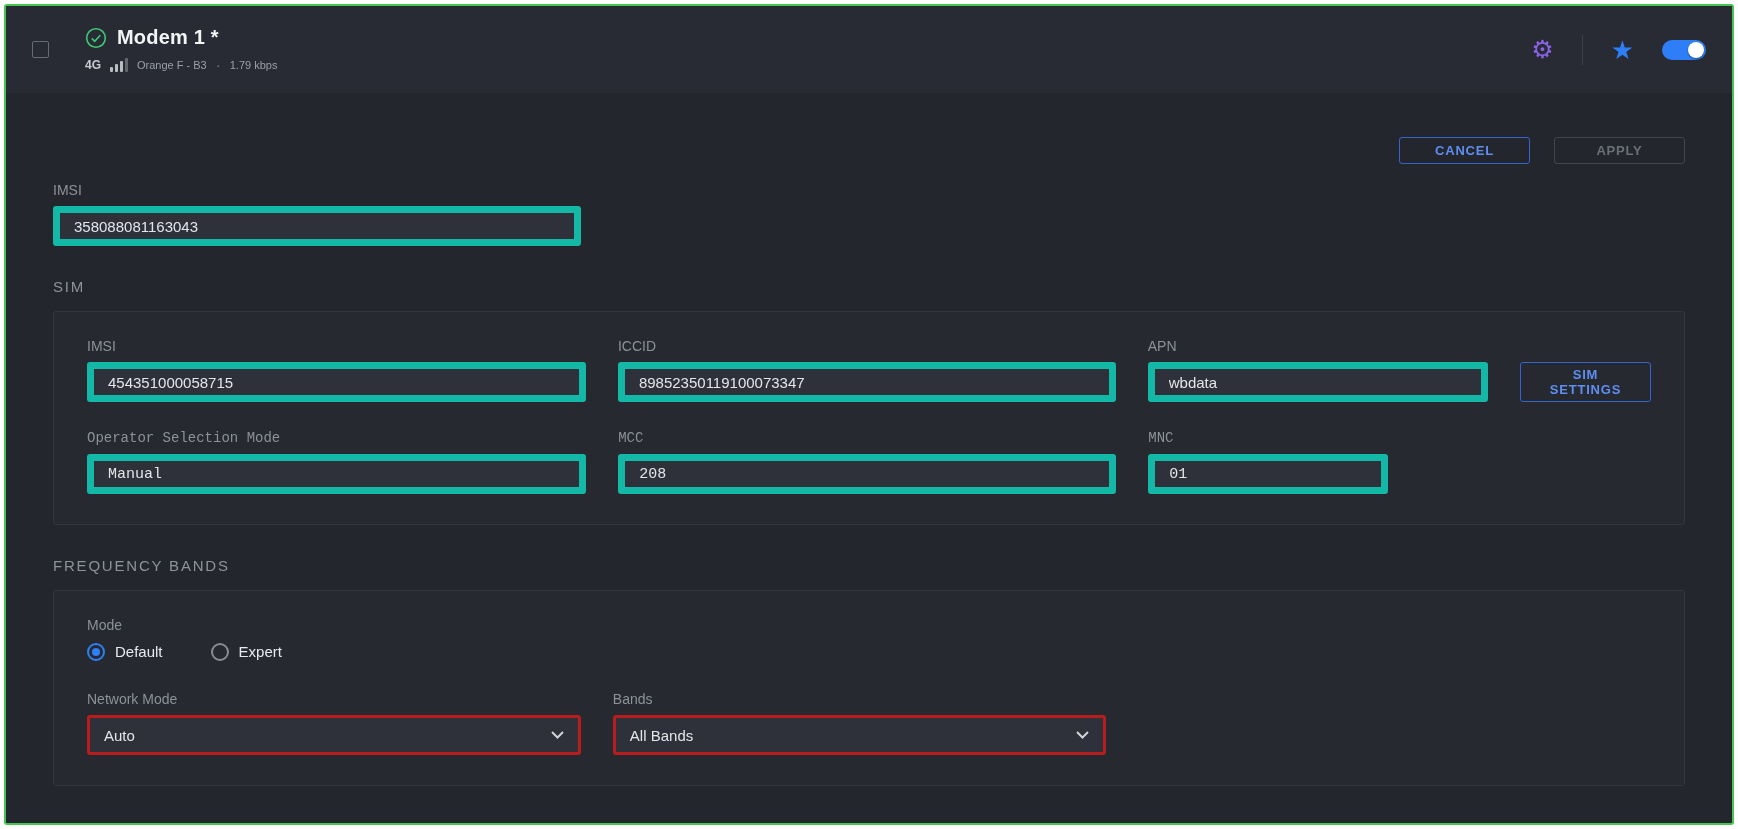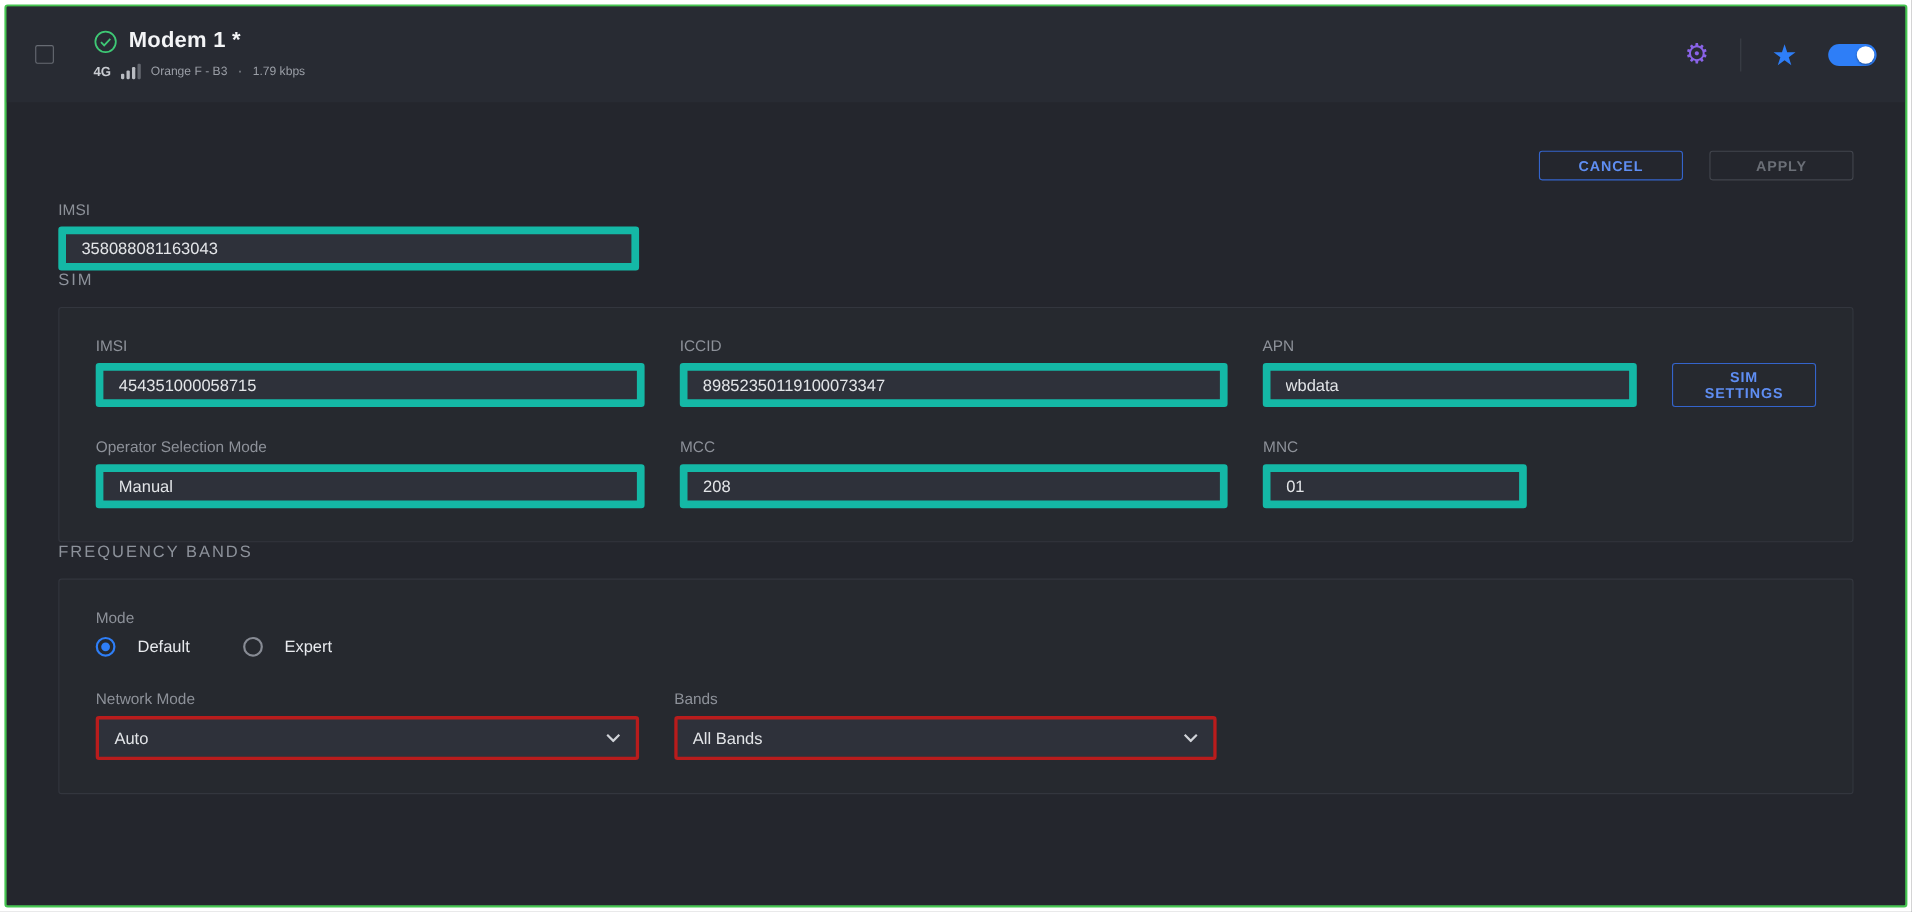--- a/index.html
+++ b/index.html
@@ -43,39 +43,39 @@
          font-family:inherit; cursor:pointer; font-weight:bold; }
   .btn-blue { border:1px solid #3464cc; color:#5f8ef3; }
   .btn-disabled { border:1px solid #42454d; color:#6b6f77; cursor:default; }
 
   .field label { display:block; font-size:14px; color:#8d9199; margin-bottom:8px; }
   .field input { width:100%; height:40px; background:#2e313a; border:7px solid #14b8a6;
                  border-radius:3px; color:#e3e5e8; font-size:15px; padding:0 14px;
                  font-family:inherit; outline:none; }
   .imei-field { margin-top:18px; width:528px; }
 
-  .section-title { font-size:15px; color:#8d929b; letter-spacing:1.8px; }
+  .section-title { margin-top:32px; font-size:15px; color:#8d929b; letter-spacing:1.8px; }
 
   .panel { margin-top:16px; background:#26292f; border:1px solid #33363e;
            border-radius:3px; padding:26px 33px 30px; }
   .grid-row { display:grid; column-gap:32px; align-items:end; }
   .grid-row + .grid-row { margin-top:28px; }
   .row-sim-1 { grid-template-columns: 456fr 455fr 311fr 131px; }
-  .row-sim-2 { grid-template-columns: 456fr 455fr 219fr 211fr; }
+  .row-sim-2 { grid-template-columns: 456fr 455fr 219fr 211fr; font-family: Liberation Mono, monospace; }
   .row-freq  { grid-template-columns: 456fr 455fr 474fr; margin-top:30px; }
   .btn-cell { display:flex; align-items:flex-end; }
   .btn-cell .btn { height:40px; width:100%; min-width:0; }
 
   .select { height:40px; background:#2e313a; border:3px solid #b91c1c; border-radius:3px;
             display:flex; align-items:center; justify-content:space-between;
             padding:0 14px; color:#e3e5e8; font-size:15px; cursor:pointer; }
 
   .mode-label { font-size:14px; color:#8d9199; }
   .radio-row { display:flex; align-items:center; gap:48px; margin-top:10px; }
-  .radio { display:flex; align-items:center; gap:20px; font-size:15px; color:#e8eaee;
+  .radio { display:flex; align-items:flex-start; gap:10px; font-size:15px; color:#e8eaee;
            cursor:pointer; }
   .radio-dot { width:18px; height:18px; border-radius:50%; border:2px solid #878b94;
                position:relative; flex:0 0 auto; }
   .radio.checked .radio-dot { border-color:#2e7ef7; }
   .radio.checked .radio-dot::after { content:""; position:absolute; inset:3px;
                border-radius:50%; background:#2e7ef7; }
 </style>
 </head>
 <body>
 

